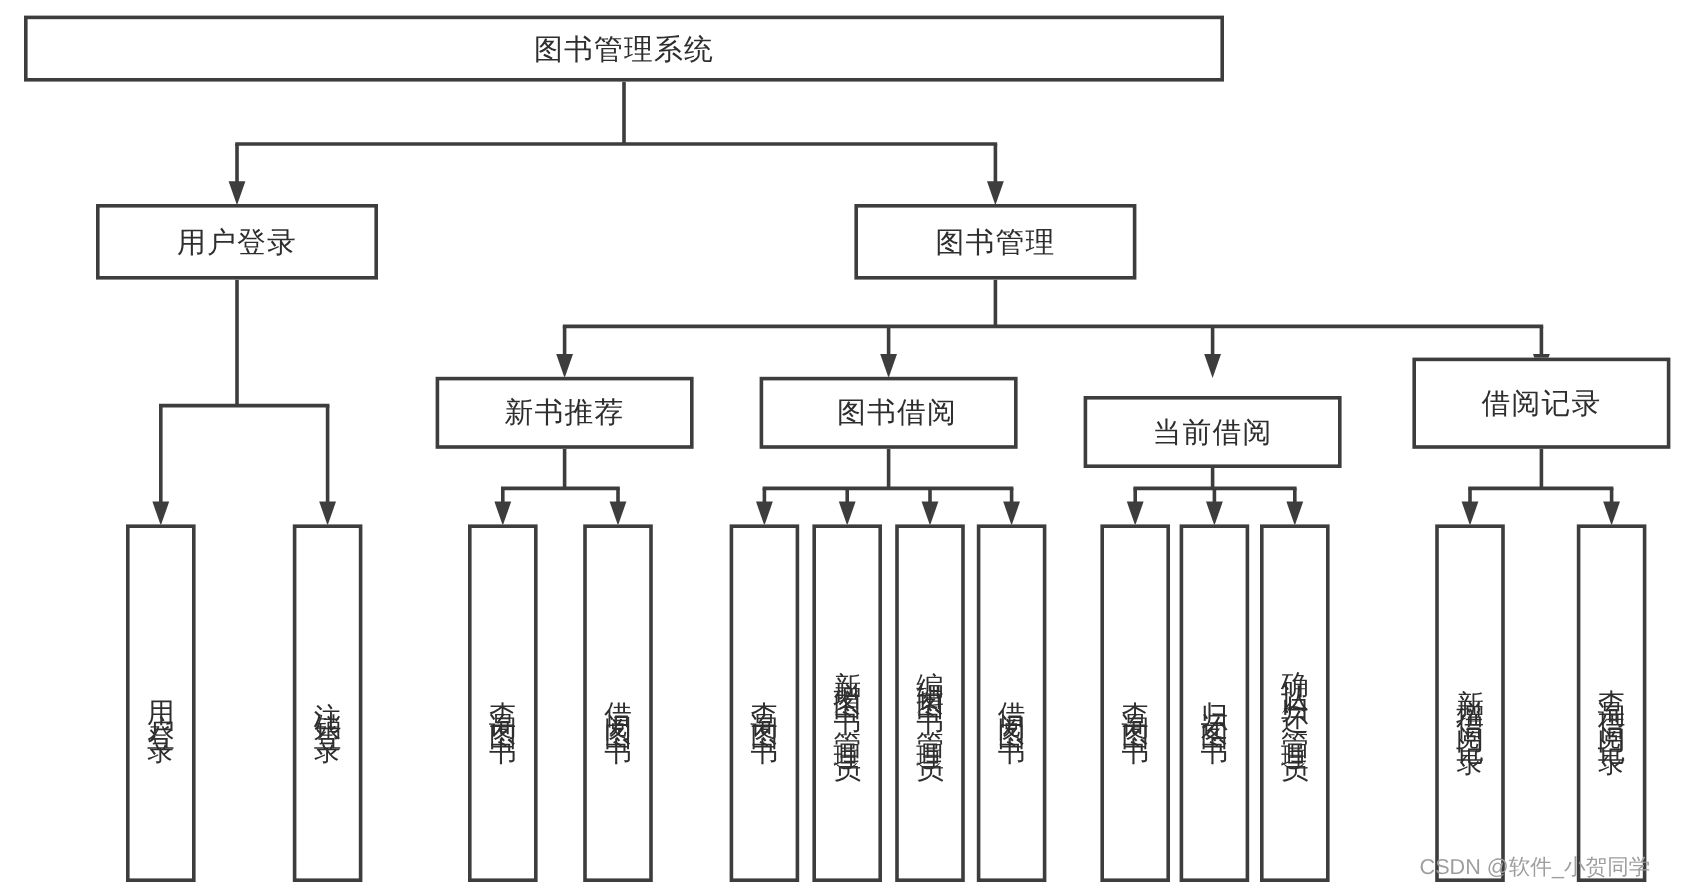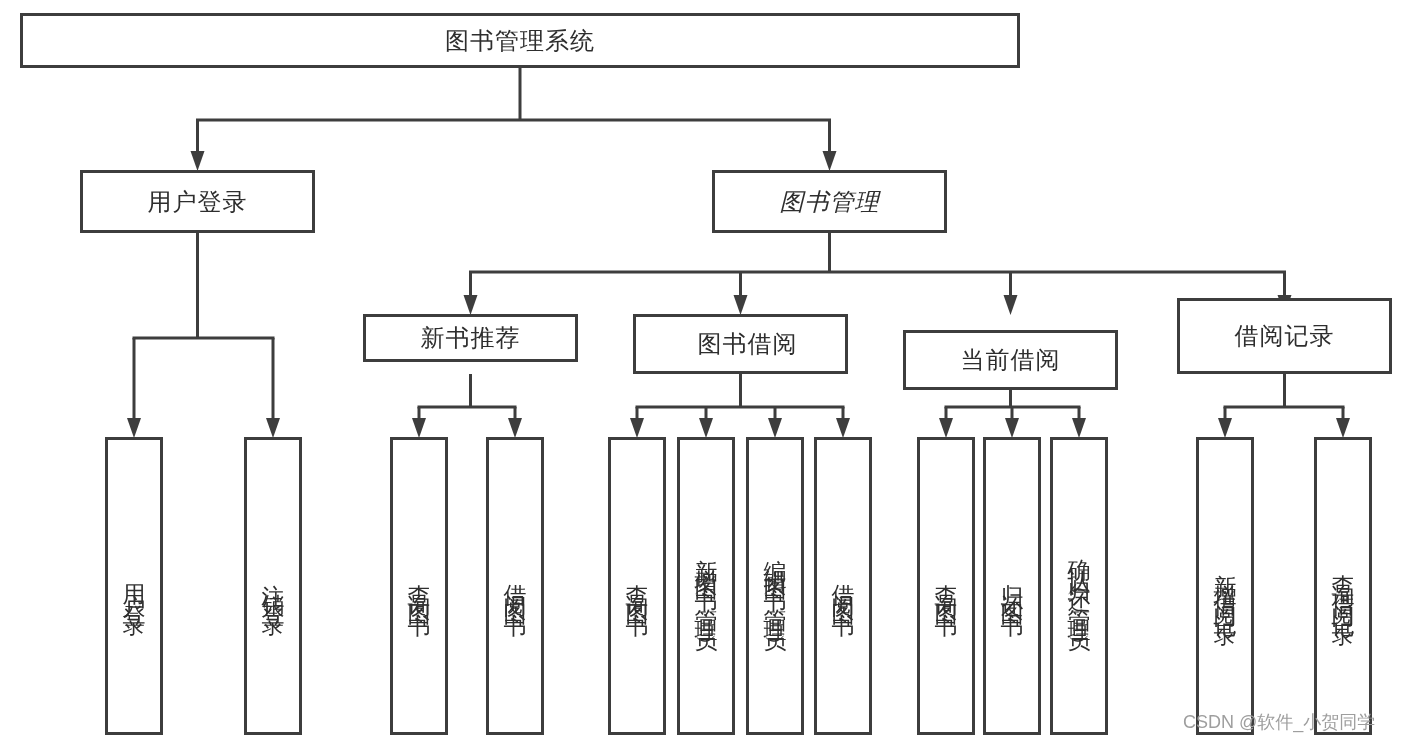--- a/index.html
+++ b/index.html
@@ -118,24 +118,24 @@
       <line x1="1343" y1="407" x2="1343" y2="423" stroke="#3d3d3d" stroke-width="3"></line>
       <polygon points="1336,418 1350,418 1343,438" fill="#3d3d3d"></polygon>
     </svg>
   <div id="nodes-layer">
       <div class="node horizontal" style="left: 20px; top: 13px; width: 1000px; height: 55px;">
         <span class="label">图书管理系统</span>
       </div>
       <div class="node horizontal" style="left: 80px; top: 170px; width: 235px; height: 63px;">
         <span class="label">用户登录</span>
       </div>
-      <div class="node horizontal" style="left: 712px; top: 170px; width: 235px; height: 63px; font-style: italic;">
+      <div class="node horizontal" style="left: 712px; top: 170px; width: 235px; height: 63px;">
         <span class="label">图书管理</span>
       </div>
-      <div class="node horizontal" style="left: 363px; top: 314px; width: 215px; height: 48px;">
+      <div class="node horizontal" style="left: 363px; top: 314px; width: 215px; height: 60px;">
         <span class="label">新书推荐</span>
       </div>
       <div class="node horizontal" style="left: 633px; top: 314px; width: 215px; height: 60px; padding-left: 14px;">
         <span class="label">图书借阅</span>
       </div>
       <div class="node horizontal" style="left: 903px; top: 330px; width: 215px; height: 60px;">
         <span class="label">当前借阅</span>
       </div>
       <div class="node horizontal" style="left: 1177px; top: 298px; width: 215px; height: 76px;">
         <span class="label">借阅记录</span>

